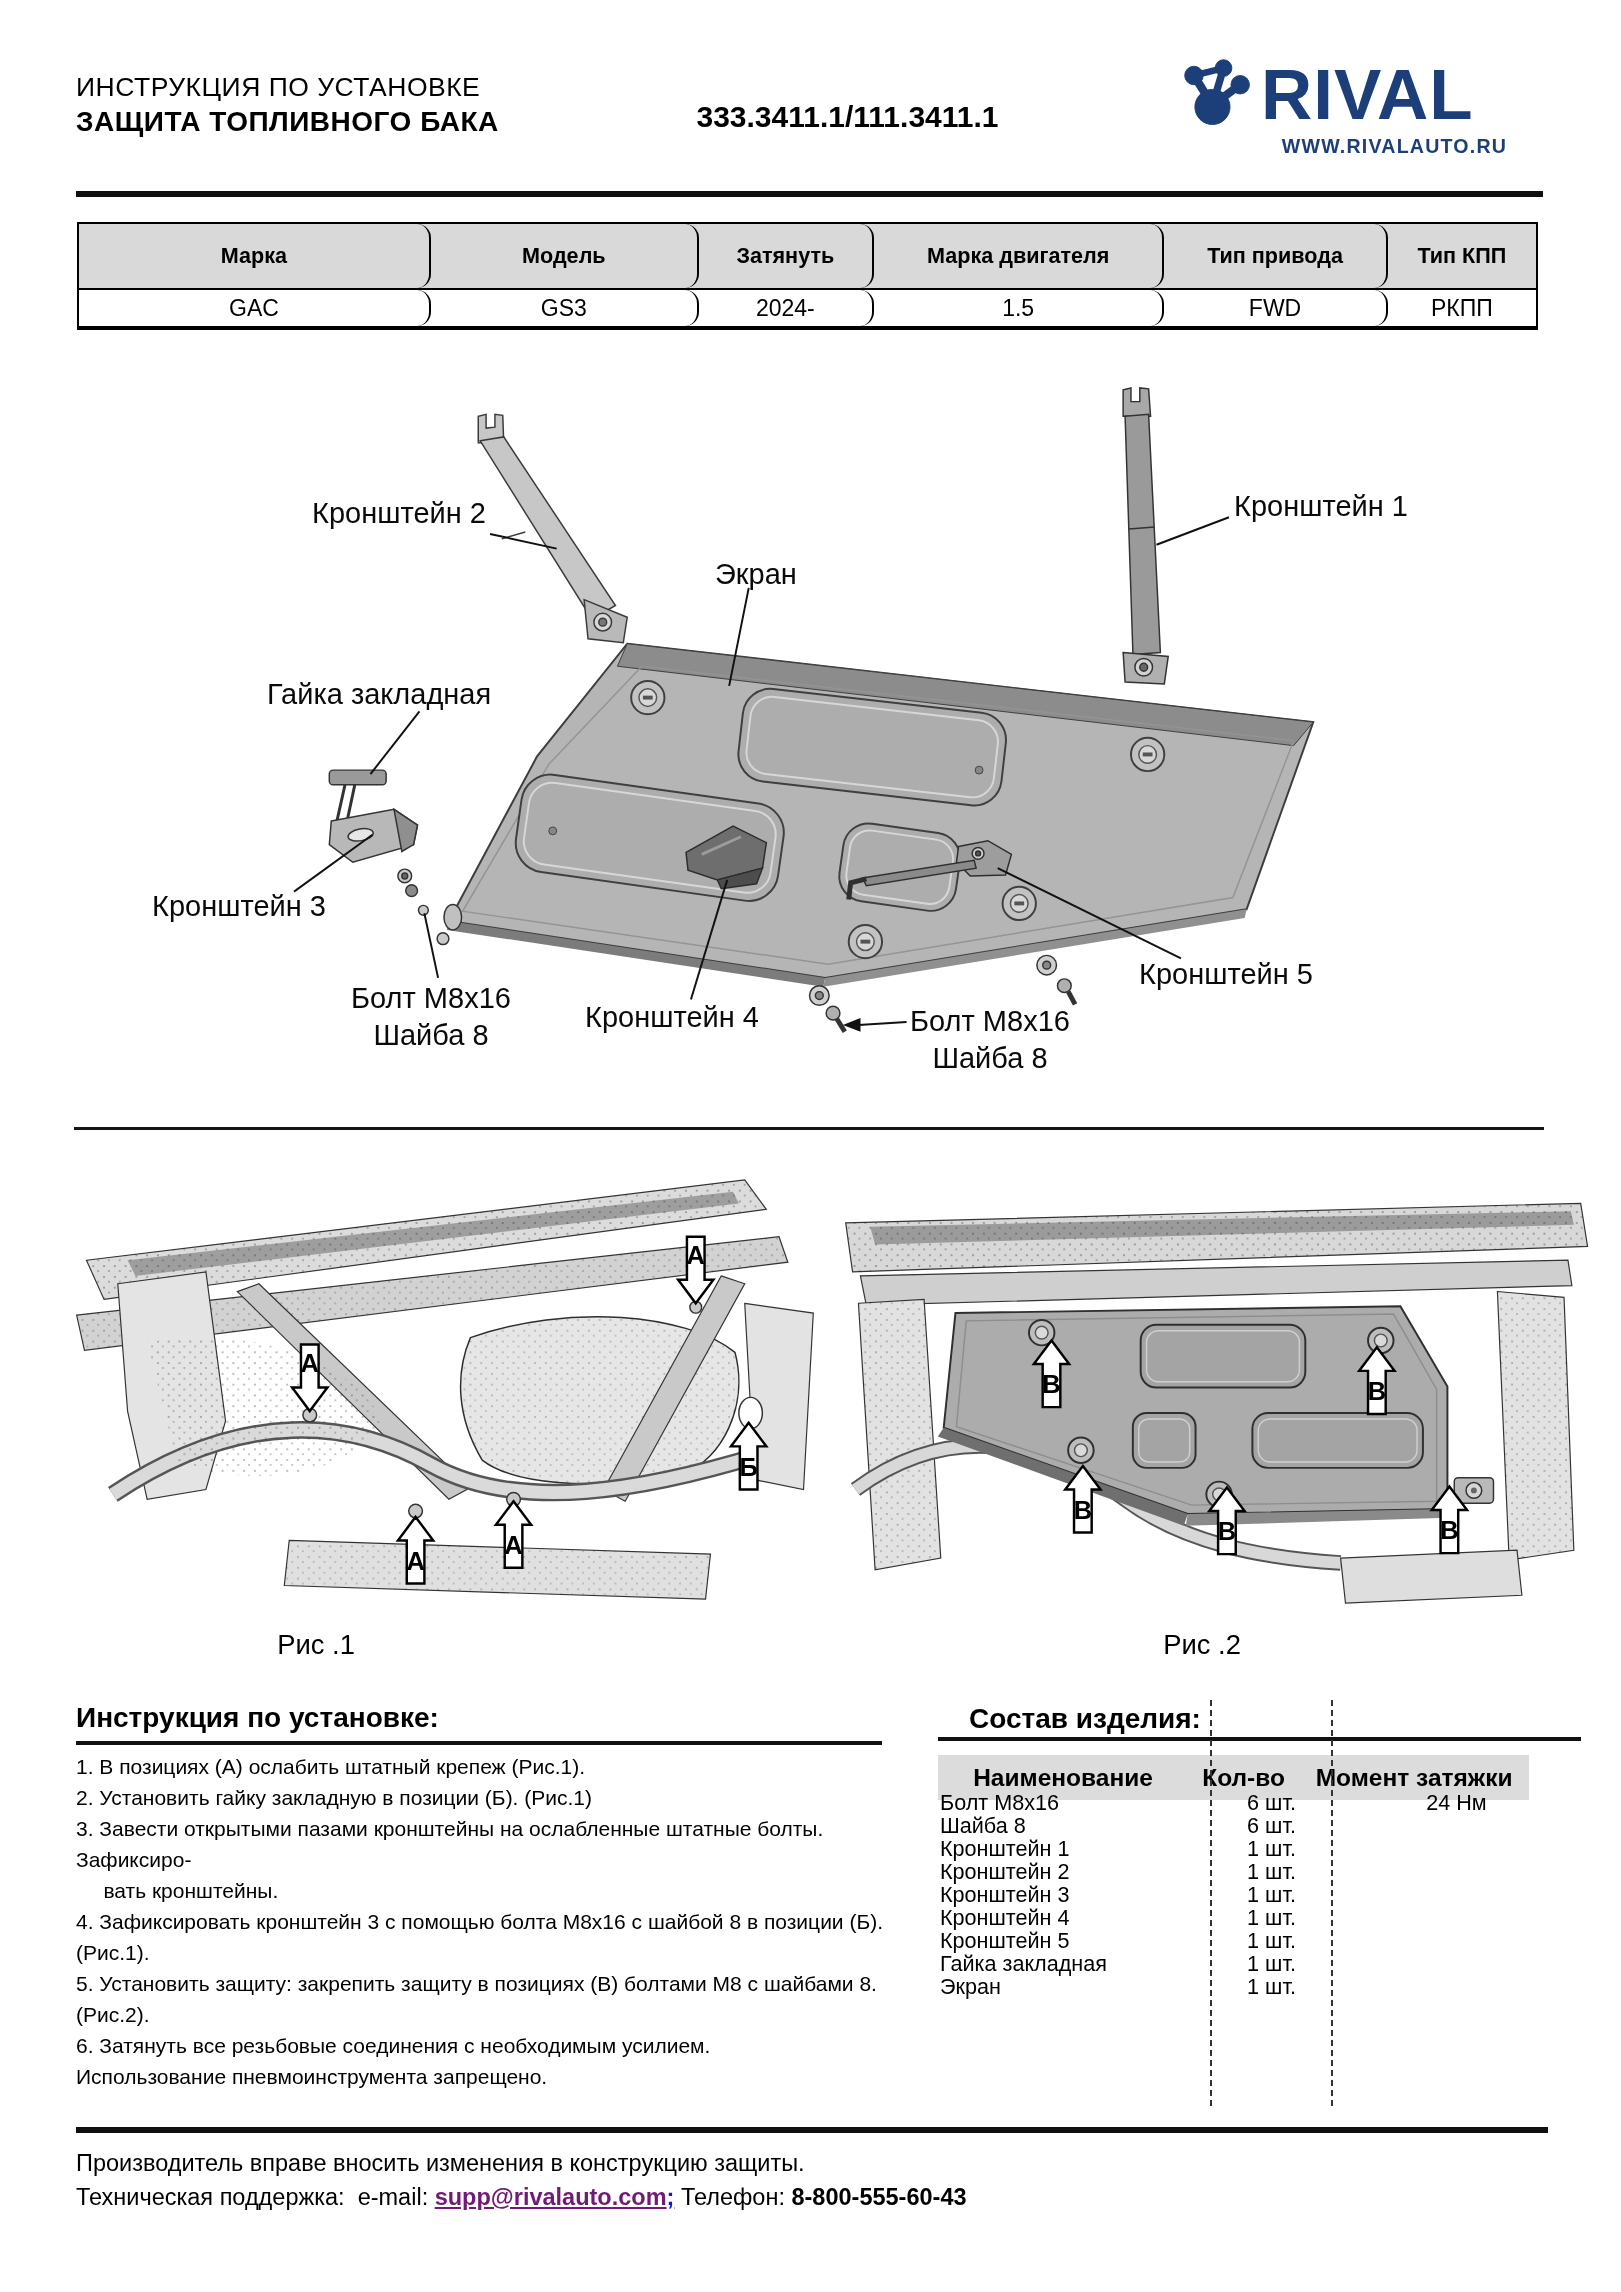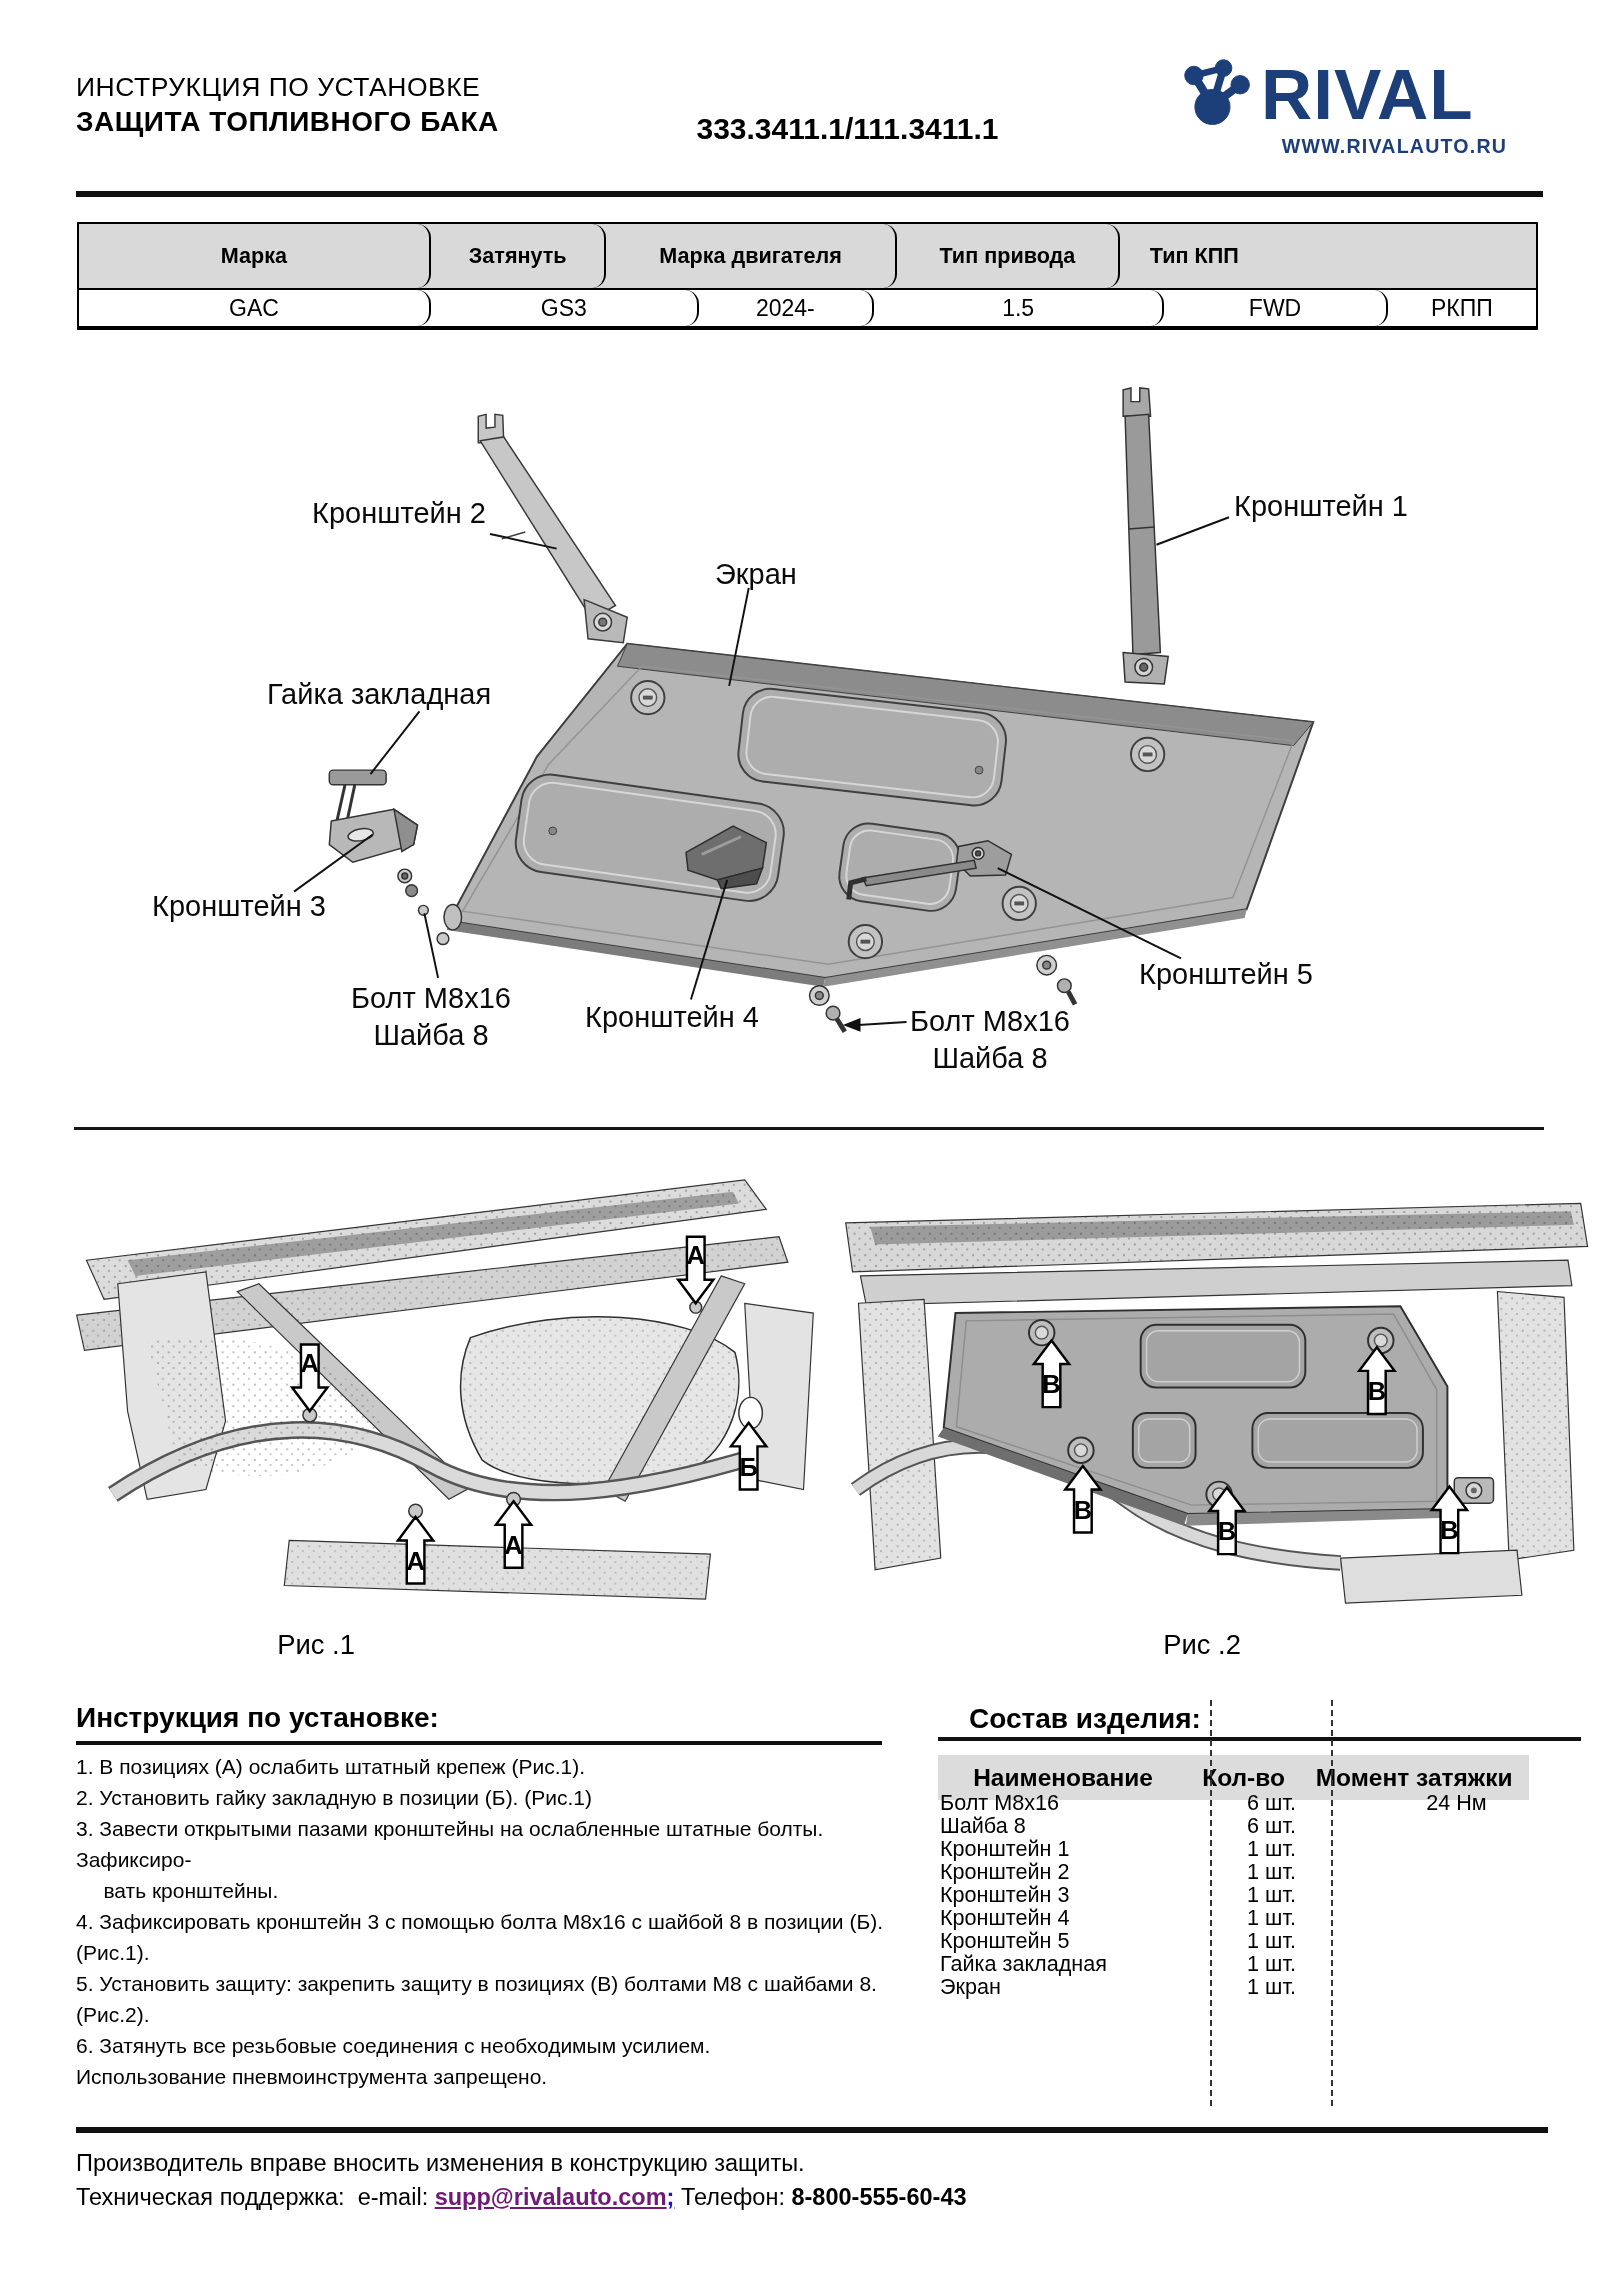--- a/index.html
+++ b/index.html
@@ -3,21 +3,21 @@
 <meta charset="utf-8">
 <style>
   html,body{margin:0;padding:0;background:#888;}
   .page{position:relative;width:1621px;height:2293px;background:#ffffff;
         font-family:"Liberation Sans",sans-serif;color:#000;overflow:hidden;margin:0 auto;}
   .abs{position:absolute;}
 
   
   .title1{left:76px;top:72px;font-size:26.5px;letter-spacing:0.5px;}
   .title2{left:76px;top:106px;font-size:28px;font-weight:bold;letter-spacing:0.5px;}
-  .partnum{left:617px;top:100px;width:461px;text-align:center;font-size:30px;font-weight:bold;margin-top:12px;}
+  .partnum{left:617px;top:100px;width:461px;text-align:center;font-size:30px;font-weight:bold;}
   .logo-row{left:1181px;top:57px;width:372px;display:flex;align-items:center;gap:5.9px;}
   .logo-text{font-size:71px;font-weight:bold;line-height:1;letter-spacing:1px;}
   .logo-url{left:1272px;top:135px;width:245px;text-align:center;font-size:19.6px;font-weight:bold;letter-spacing:1.2px;}
   .hr1{left:76px;top:191px;width:1467px;height:5.9px;background:#101010;}
   .hr2{left:74px;top:1127px;width:1470px;height:2.9px;background:#151515;}
   .hr3{left:76px;top:2127px;width:1472px;height:5.9px;background:#101010;}
 
   
   .spec{left:77px;top:222px;width:1457px;border:2.9px solid #000;border-bottom-width:4.9px;}
   .spec-row{display:flex;}
@@ -90,20 +90,21 @@
     </svg>
     <span class="logo-text" style="color:#1c3f7a">RIVAL</span>
   </div>
   <div class="abs logo-url" style="color:#1c3f7a">WWW.RIVALAUTO.RU</div>
 
   <div class="abs hr1"></div>
 
   <div class="abs spec">
     <div class="spec-row head">
       <div class="spec-cell c1">Марка</div>
+      <div class="spec-cell c2">Модель</div>
       <div class="spec-cell c3">Затянуть</div>
       <div class="spec-cell c4">Марка двигателя</div>
       <div class="spec-cell c5">Тип привода</div>
       <div class="spec-cell c6">Тип КПП</div>
     </div>
     <div class="spec-row data">
       <div class="spec-cell c1">GAC</div>
       <div class="spec-cell c2">GS3</div>
       <div class="spec-cell c3">2024-</div>
       <div class="spec-cell c4">1.5</div>

